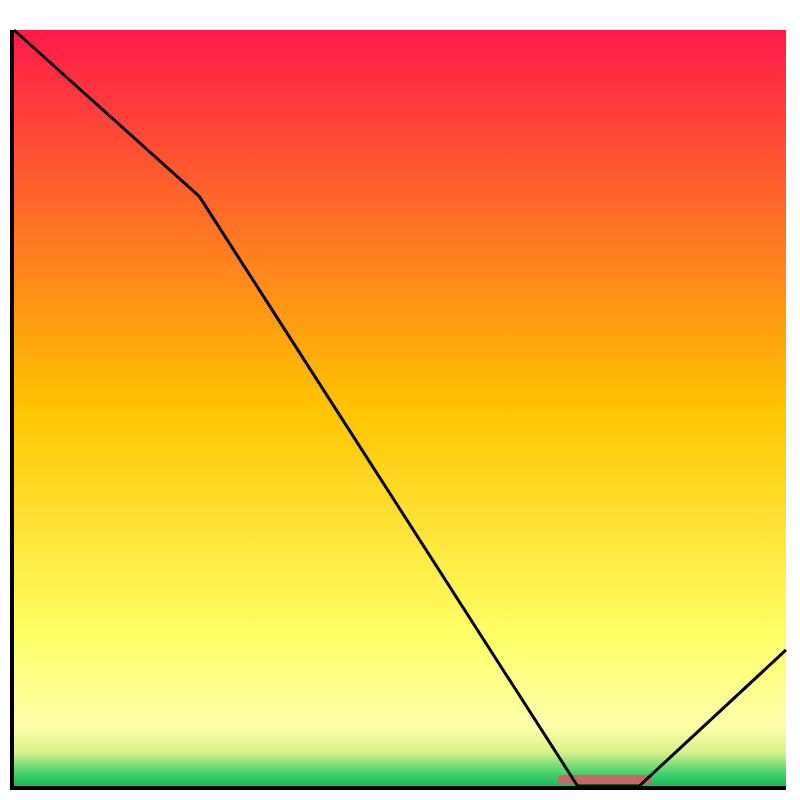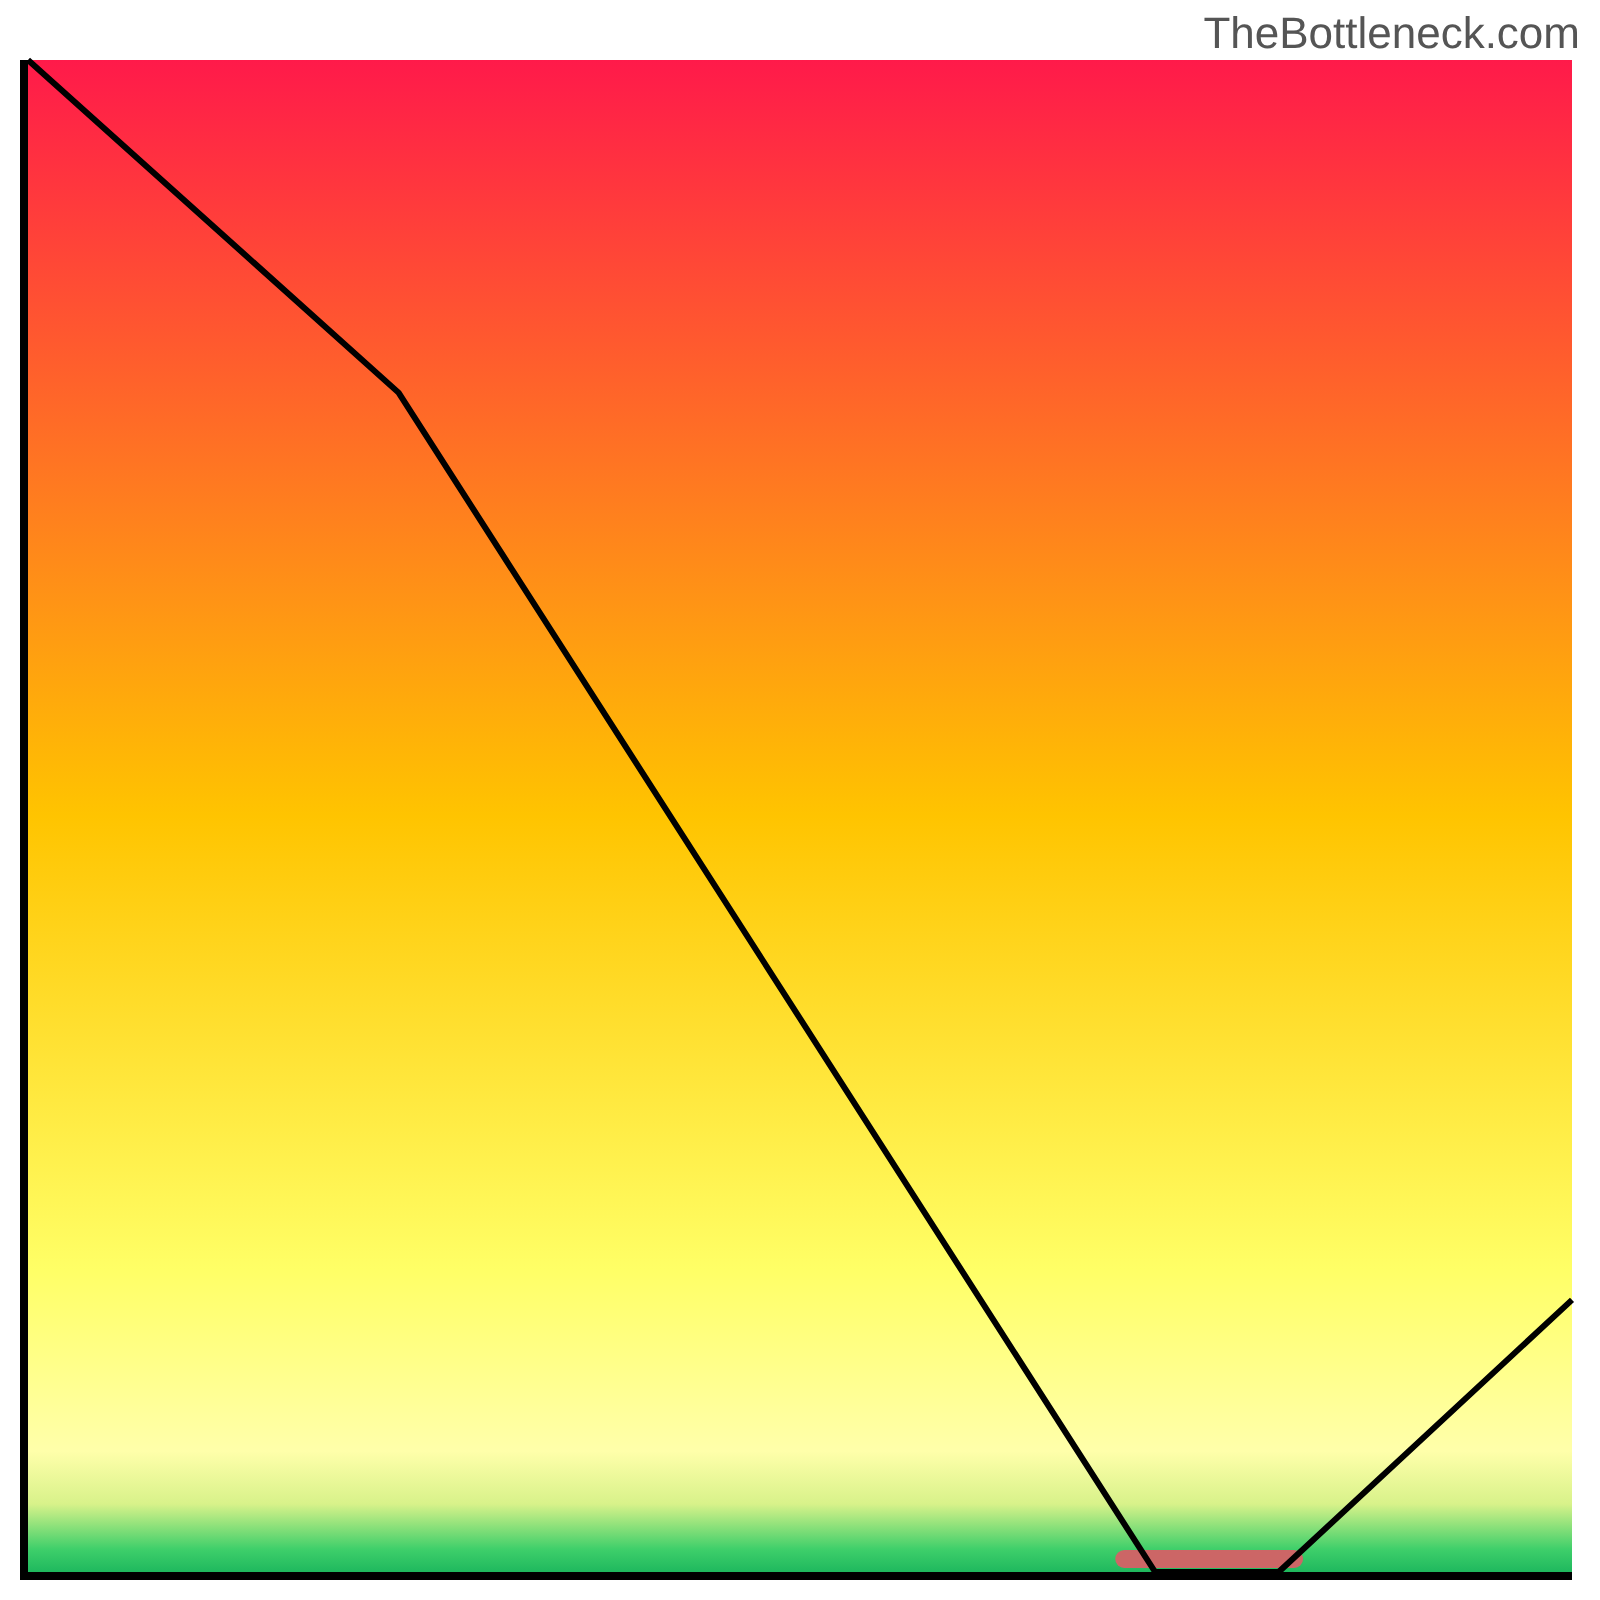--- a/index.html
+++ b/index.html
@@ -26,21 +26,20 @@
     z-index: 10;
   }
   svg {
     display: block;
   }
 </style>
 </head>
 <body>
 
 <div class="container">
-  <div class="watermark">TheBottleneck.com</div>
   <svg id="chart-svg" width="800" height="800">
     <defs>
       <linearGradient id="heat-grad" x1="0" y1="0" x2="0" y2="1">
           <stop offset="0%" stop-color="#ff1a4a"></stop>
           <stop offset="50%" stop-color="#ffc400"></stop>
           <stop offset="80%" stop-color="#ffff66"></stop>
           <stop offset="92%" stop-color="#ffffaa"></stop>
           <stop offset="95.5%" stop-color="#d8f28a"></stop>
           <stop offset="98.5%" stop-color="#3ecf6a"></stop>
           <stop offset="100%" stop-color="#1fb85e"></stop>

